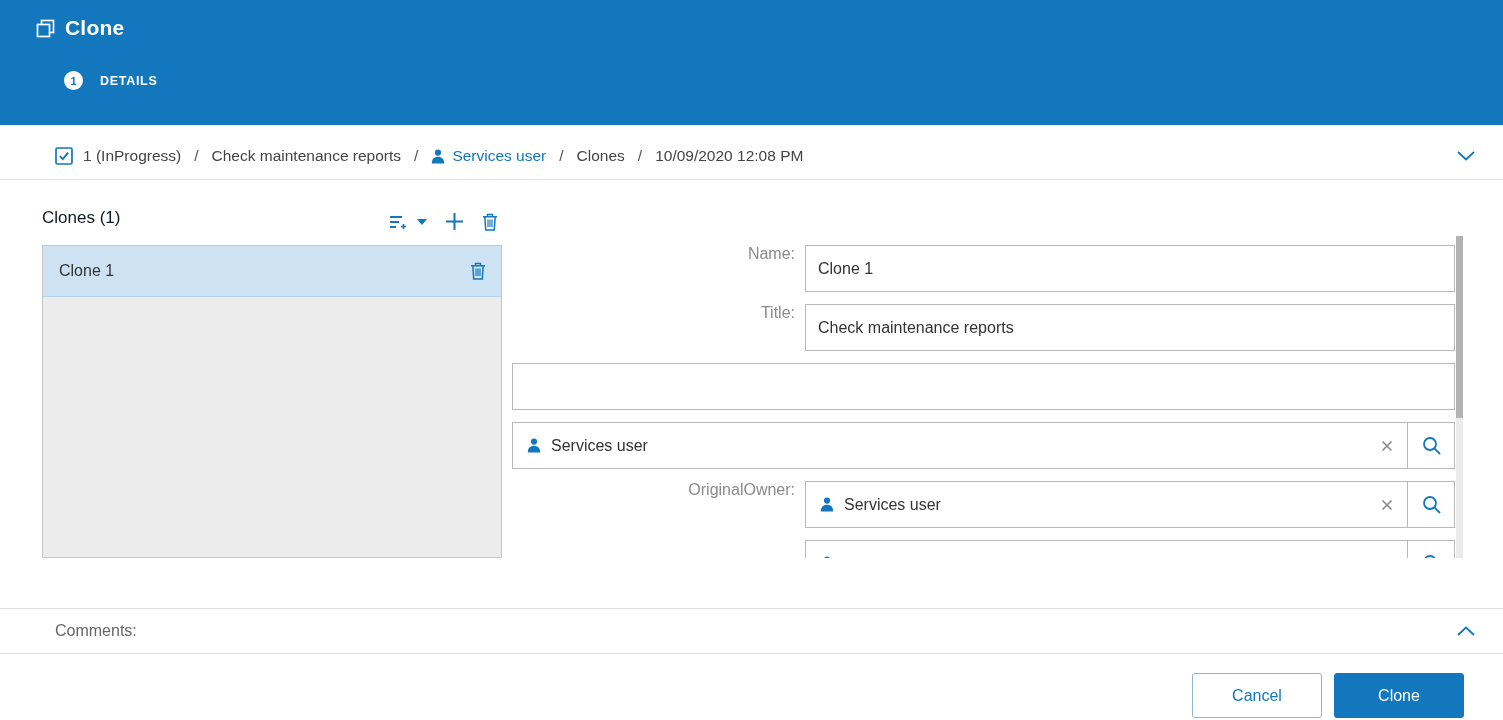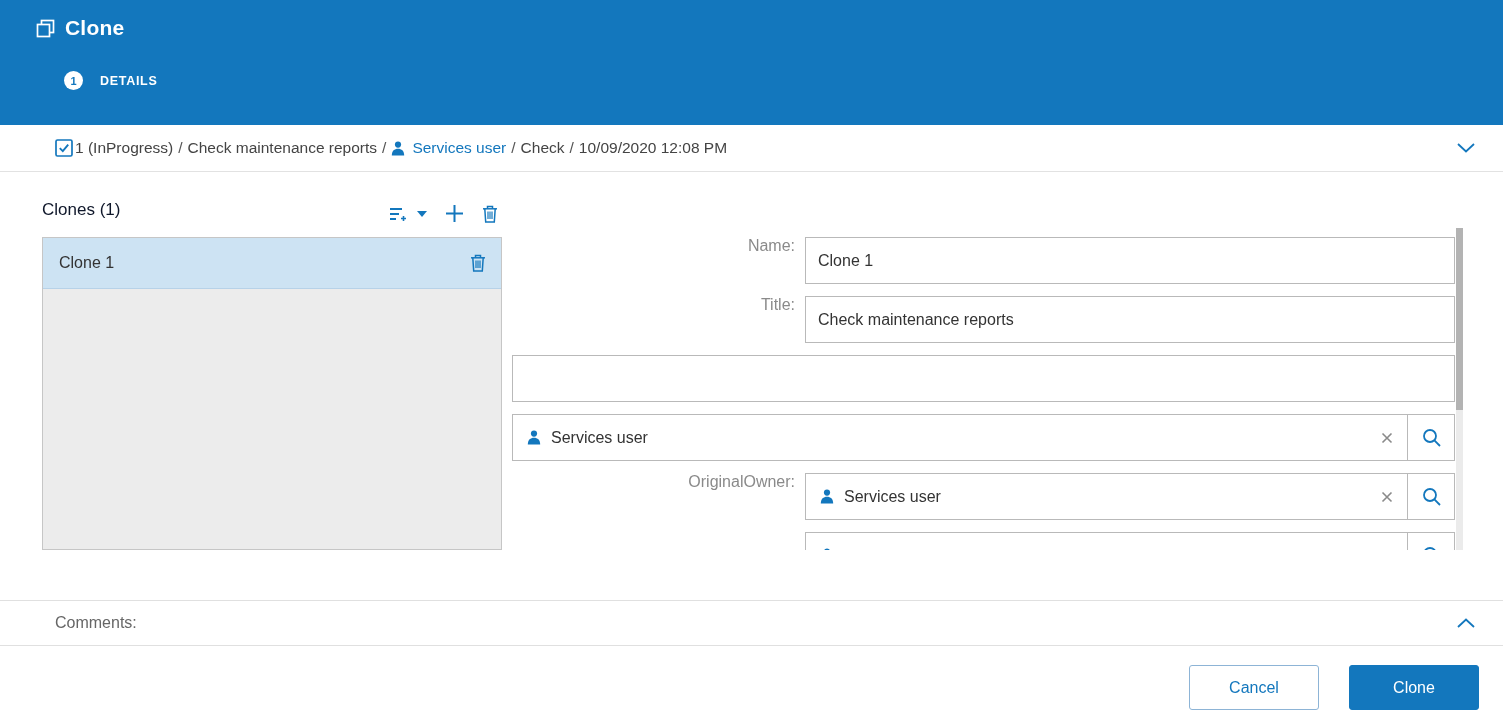--- a/index.html
+++ b/index.html
@@ -17,22 +17,22 @@
   .step-row { margin-top:31px; margin-left:28px; display:flex; align-items:center; gap:9px; cursor:pointer; }
   .step-circle {
     width:19px; height:19px; border-radius:50%; background:#fff; color:#1377bd;
     font-size:11px; font-weight:700; display:flex; align-items:center; justify-content:center;
   }
   .step-label { color:#fff; font-size:12.5px; font-weight:600; letter-spacing:.7px;padding-left:8px; }
 
   
   .breadcrumb {
     height:47px; border-bottom:1px solid #e2e2e2;
-    display:flex; align-items:center; gap:2px;
-    padding:0 28px 0 55px; font-size:15.5px; color:#444;
+    display:flex; align-items:center; gap:10px;
+    padding:0 28px 0 55px; font-size:15.5px; color:#444;margin-top:8px;
   }
   .bc-sep { color:#555; margin:0 3px; }
   .bc-link { color:#1377bd; display:flex; align-items:center; gap:7px; cursor:pointer; }
   .bc-icon { display:flex; align-items:center; }
   .bc-collapse { margin-left:auto; cursor:pointer; display:flex; align-items:center; }
 
   
   main { display:flex; padding:28px 0 0 42px; }
   .left { width:460px; flex:none; }
   .panel-header { height:37px; display:flex; justify-content:space-between; align-items:flex-start; padding-right:2px; }
@@ -79,21 +79,21 @@
   
   .comments-bar {
     margin-top:50px; height:46px;
     border-top:1px solid #e0e0e0; border-bottom:1px solid #e0e0e0;
     display:flex; align-items:center; justify-content:space-between;
     padding:0 28px 0 55px; font-size:16px; color:#666;
   }
   .comments-toggle { cursor:pointer; display:flex; align-items:center; }
 
   
-  footer { display:flex; justify-content:flex-end; gap:30px; padding:19px 24px 0 0; }
+  footer { display:flex; justify-content:flex-end; gap:12px; padding:19px 39px 0 0; }
   .btn {
     width:130px; height:45px; font-size:16px; border-radius:3px;
     font-family:inherit; cursor:pointer;
   }
   .btn-cancel { background:#fff; border:1px solid #8db4d6; color:#1377bd; }
   .btn-clone  { background:#1377bd; border:1px solid #1377bd; color:#fff; }
 </style>
 </head>
 <body>
 
@@ -129,21 +129,21 @@
     <span class="bc-link">
       <span class="bc-icon">
         <svg width="14" height="15" viewBox="0 0 14 15">
           <circle cx="7" cy="3.6" r="3.1" fill="#1377bd"></circle>
           <path d="M0.8 14.6 C0.8 9.8 3.5 7.8 7 7.8 C10.5 7.8 13.2 9.8 13.2 14.6 Z" fill="#1377bd"></path>
         </svg>
       </span>
       <span>Services user</span>
     </span>
     <span class="bc-sep">/</span>
-    <span>Check</span>
+    <span>Clones</span>
     <span class="bc-sep">/</span>
     <span>10/09/2020 12:08 PM</span>
     <span class="bc-collapse">
       <svg width="18" height="10" viewBox="0 0 18 10">
         <path d="M1 1 L9 8.5 L17 1" fill="none" stroke="#1377bd" stroke-width="1.8"></path>
       </svg>
     </span>
   </div>
 
   <main>

